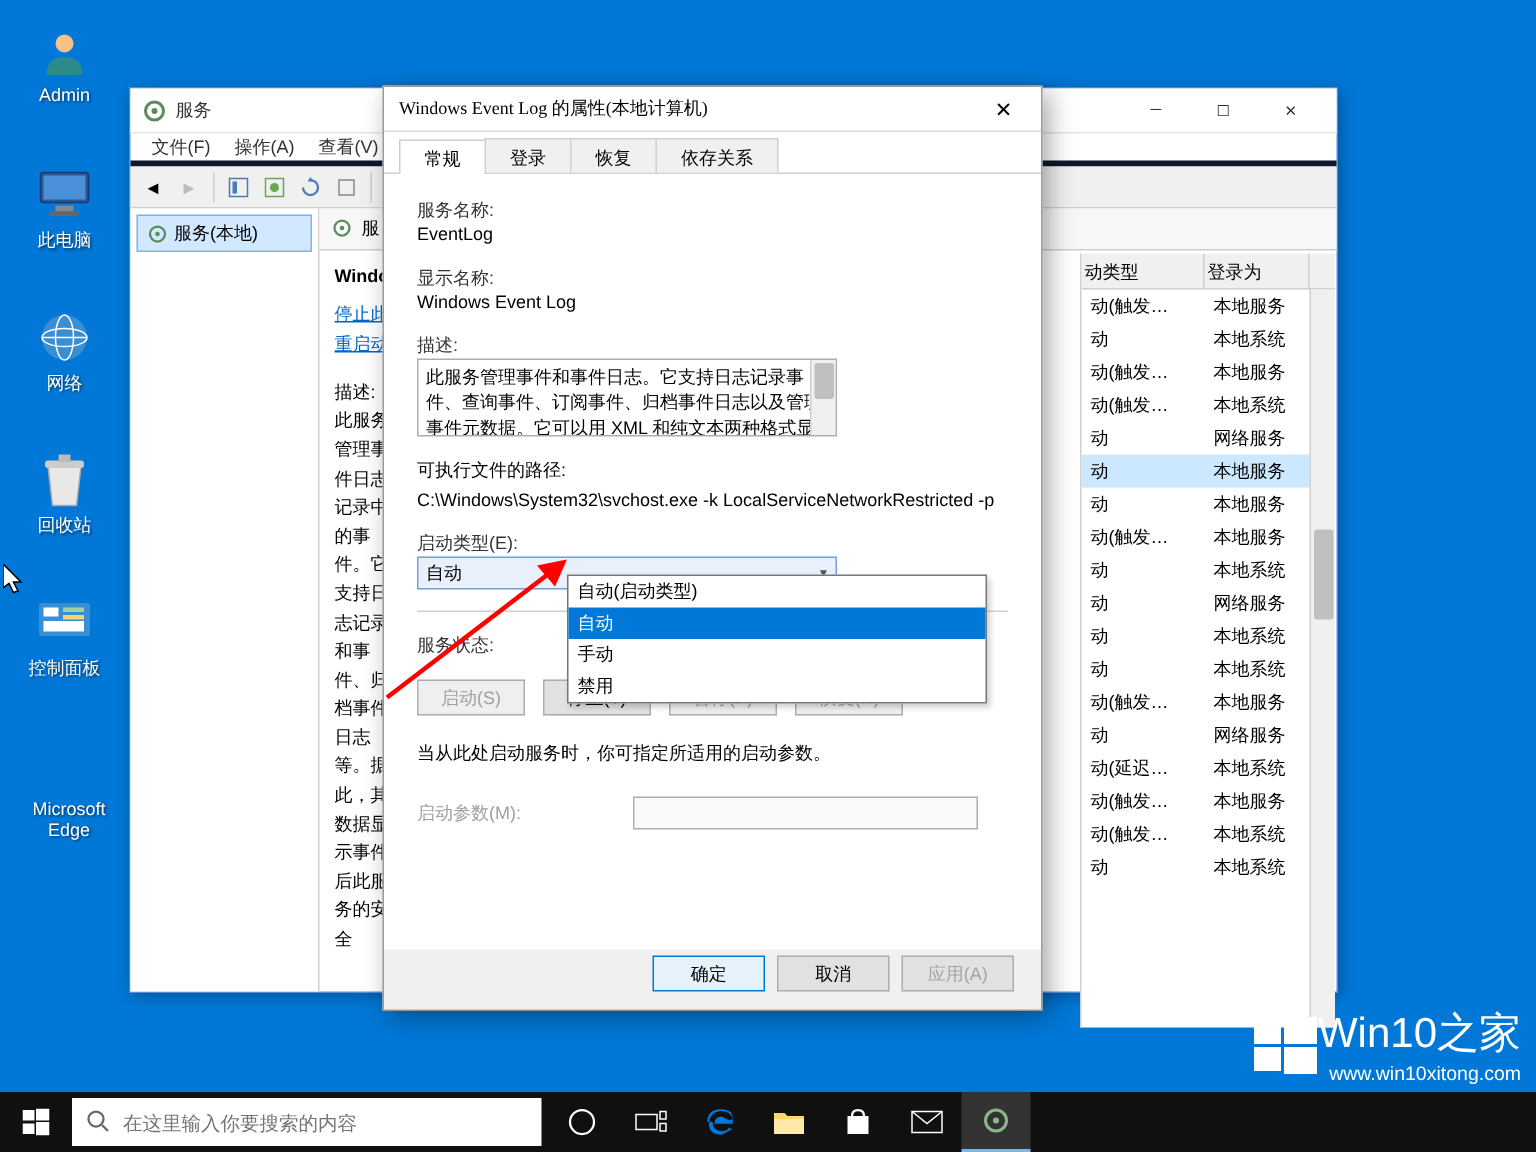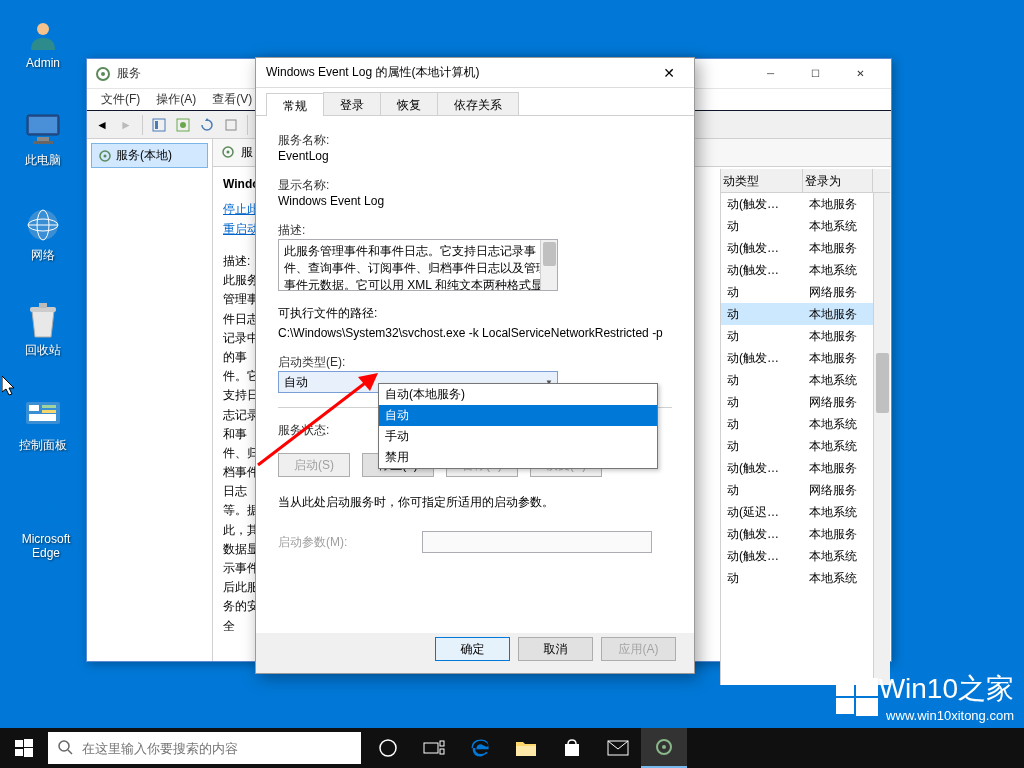--- a/index.html
+++ b/index.html
@@ -11,21 +11,21 @@
 .desktop-icon .label { text-shadow: 1px 1px 2px rgba(0,0,0,0.6); }
 
 
 .window { position: absolute; background: #fff; border: 1px solid #5a8ad6; box-shadow: 2px 2px 10px rgba(0,0,0,0.3); }
 .services-window { left: 86px; top: 58px; width: 806px; height: 604px; }
 .title-bar { height: 30px; background: #fff; display: flex; align-items: center; padding: 0 8px; border-bottom: 1px solid #e5e5e5; }
 .title-bar .title-icon { width: 16px; height: 16px; margin-right: 6px; }
 .title-bar .title-text { flex: 1; font-size: 12px; color: #333; }
 .win-controls { display: flex; }
 .win-btn { width: 45px; height: 29px; display: flex; align-items: center; justify-content: center; color: #333; font-size: 10px; cursor: pointer; }
-.menu-bar { height: 22px; display: flex; align-items: center; padding: 0 6px; font-size: 12px; color: #333; border-bottom: 1px solid #0f172a; }
+.menu-bar { height: 22px; display: flex; align-items: center; padding: 0 6px; font-size: 12px; color: #333; border-bottom: 4px solid #0f172a; }
 .menu-item { padding: 2px 8px; cursor: pointer; }
 .toolbar { height: 28px; background: #f0f0f0; border-bottom: 1px solid #d0d0d0; display: flex; align-items: center; padding: 0 4px; gap: 2px; }
 .tool-btn { width: 22px; height: 22px; border: 1px solid transparent; display: flex; align-items: center; justify-content: center; cursor: pointer; font-size: 12px; }
 .tool-sep { width: 1px; height: 20px; background: #ccc; margin: 0 3px; }
 .services-body { display: flex; height: calc(100% - 80px); }
 .left-pane { width: 126px; background: #fff; border-right: 1px solid #d0d0d0; padding: 4px; }
 .tree-item { padding: 3px 6px; font-size: 12px; background: #d1e8ff; border: 1px solid #7ab7e8; cursor: pointer; display: flex; align-items: center; gap: 4px; }
 .right-pane { flex: 1; display: flex; flex-direction: column; }
 .right-header { height: 28px; border-bottom: 1px solid #d0d0d0; display: flex; align-items: center; padding: 0 8px; font-size: 12px; background: #f7f7f7; }
 .right-header .gear-ic { width: 16px; height: 16px; margin-right: 4px; }
@@ -44,21 +44,21 @@
 .svc-row.selected { background: #cce8ff; }
 .svc-row div { padding: 2px 6px; white-space: nowrap; overflow: hidden; }
 .col1 { width: 82px; }
 .col2 { width: 70px; }
 .svc-scroll { position: absolute; right: 0; top: 24px; bottom: 0; width: 17px; background: #f0f0f0; border-left: 1px solid #d0d0d0; }
 .scroll-thumb { position: absolute; left: 2px; width: 13px; background: #c0c0c0; border-radius: 2px; }
 
 
 .props-dialog { position: absolute; left: 255px; top: 57px; width: 440px; height: 617px; background: #f0f0f0; border: 1px solid #9a9a9a; box-shadow: 4px 4px 16px rgba(0,0,0,0.35); }
 .props-title { height: 30px; display: flex; align-items: center; padding: 0 10px; font-size: 12px; background: #fff; border-bottom: 1px solid #dcdcdc; }
-.props-title span { flex: 1; }
+.props-title span { flex: 1; font-family: Liberation Serif, serif; }
 .props-close { width: 30px; height: 28px; text-align: center; line-height: 28px; cursor: pointer; font-size: 14px; }
 .tabs { display: flex; background: #fff; height: 28px; border-bottom: 1px solid #d0d0d0; padding-left: 10px; padding-top: 4px; gap: 0; }
 .tab { padding: 4px 16px; font-size: 12px; border: 1px solid #d0d0d0; border-bottom: none; background: #f0f0f0; cursor: pointer; margin-right: -1px; }
 .tab.active { background: #fff; position: relative; top: 1px; }
 .props-body { padding: 16px 22px; font-size: 12px; background: #fff; height: calc(100% - 98px); position: relative; }
 .prop-row { display: flex; margin-bottom: 14px; align-items: flex-start; flex-direction: column; }
 .prop-label { width: 100px; color: #333; }
 .prop-value { flex: 1; }
 .desc-box { width: 280px; height: 52px; border: 1px solid #abadb3; padding: 3px 5px; font-size: 12px; line-height: 1.4; overflow: hidden; position: relative; background: #fff; }
 .desc-scroll { position: absolute; right: 0; top: 0; bottom: 0; width: 17px; background: #f0f0f0; border-left: 1px solid #d0d0d0; }
@@ -372,21 +372,21 @@
       <div>C:\Windows\System32\svchost.exe -k LocalServiceNetworkRestricted -p</div>
     </div>
     <div class="prop-row">
       <div class="prop-label">启动类型(E):</div>
       <div class="select-box">
         <span>自动</span>
         <span class="select-arrow">▼</span>
       </div>
     </div>
     <div class="dropdown">
-      <div class="dropdown-item">自动(本地服务)</div>
+      <div class="dropdown-item">自动(启动类型)</div>
       <div class="dropdown-item selected">自动</div>
       <div class="dropdown-item">手动</div>
       <div class="dropdown-item">禁用</div>
     </div>
     <hr class="hr">
     <div class="status-row">
       <div class="prop-label">服务状态:</div>
       <div>正在运行</div>
     </div>
     <div class="btn-row">

